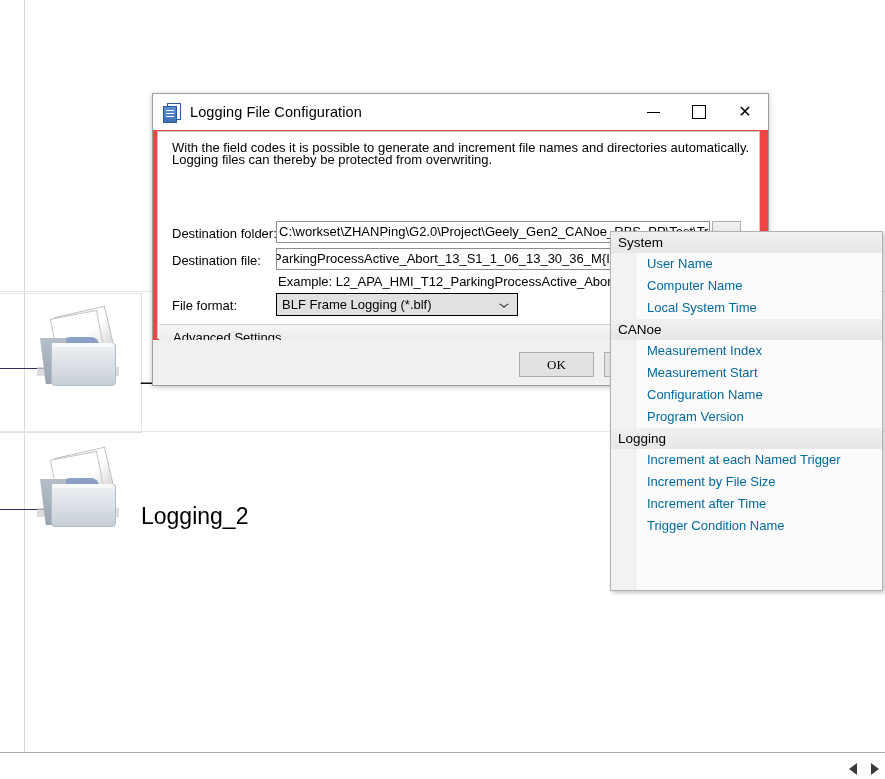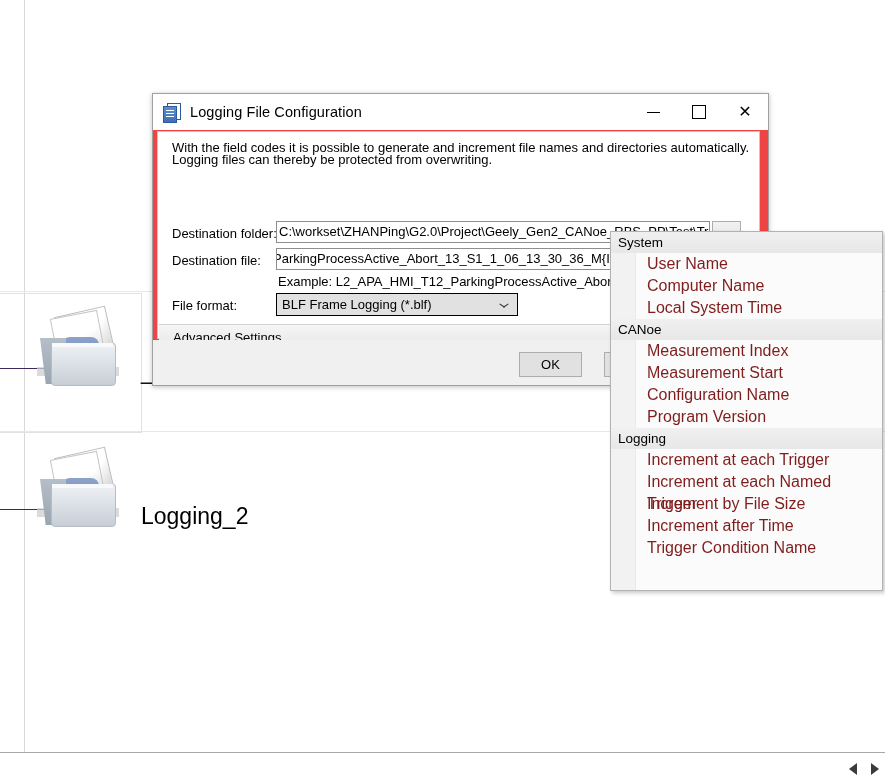--- a/index.html
+++ b/index.html
@@ -304,28 +304,29 @@
 
   .dlg-footer {
     position: absolute;
     left: 0; top: 246px;
     width: 615px; height: 45px;
     background: #f0f0f0;
   }
   .btn-std {
     position: absolute;
     box-sizing: border-box;
-    width: 63px; height: 25px;
+    width: 75px; height: 25px;
     background: #e1e1e1;
     border: 1px solid #adadad;
     font-size: 13px;
     color: #000;
     text-align: center;
     line-height: 23px;
     cursor: default;
+    font-family: Liberation Serif, serif;
   }
 
   
   .menu {
     position: absolute;
     left: 610px; top: 231px;
     width: 273px; height: 360px;
     background: #fbfbfb;
     border: 1px solid #b2b2b2;
     box-shadow: 2px 2px 4px rgba(0,0,0,.22);
@@ -346,22 +347,22 @@
     font-size: 13.5px;
     color: #000;
     line-height: 21px;
     padding-left: 7px;
     box-sizing: border-box;
     z-index: 2;
   }
   .menu-item {
     position: relative;
     height: 22px;
-    font-size: 16px;
-    color: #7f1d1d;
+    font-size: 13px;
+    color: #0369a1;
     line-height: 22px;
     padding-left: 36px;
     box-sizing: border-box;
     cursor: default;
     z-index: 2;
   }
 
   
   .scroll-arrows {
     position: absolute;
@@ -495,21 +496,20 @@
     <div class="menu-item">Computer Name</div>
     <div class="menu-item">Local System Time</div>
 
     <div class="menu-group">CANoe</div>
     <div class="menu-item">Measurement Index</div>
     <div class="menu-item">Measurement Start</div>
     <div class="menu-item">Configuration Name</div>
     <div class="menu-item">Program Version</div>
 
     <div class="menu-group">Logging</div>
-    <div class="menu-item">Increment at each Trigger</div>
     <div class="menu-item">Increment at each Named Trigger</div>
     <div class="menu-item">Increment by File Size</div>
     <div class="menu-item">Increment after Time</div>
     <div class="menu-item">Trigger Condition Name</div>
   </div>
 
   <div class="scroll-arrows">
     <div class="sc-arrow sc-left"></div>
     <div class="sc-arrow sc-right"></div>
   </div>

